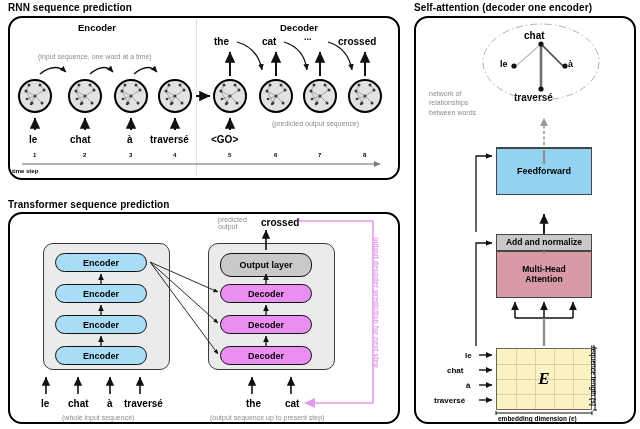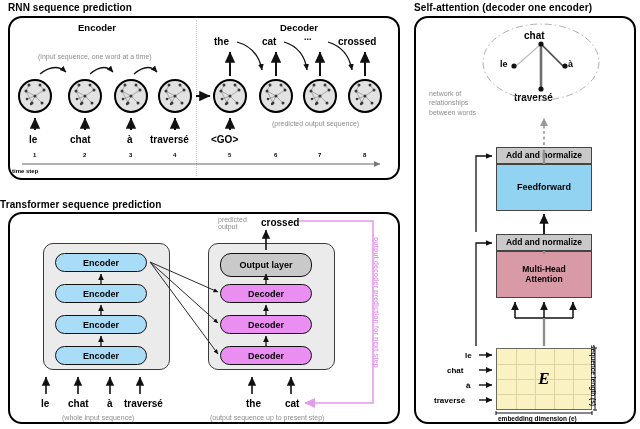--- a/index.html
+++ b/index.html
@@ -107,21 +107,21 @@
 <div class="lbl tick" style="left:33px;top:152px;">1</div>
 <div class="lbl tick" style="left:83px;top:152px;">2</div>
 <div class="lbl tick" style="left:129px;top:152px;">3</div>
 <div class="lbl tick" style="left:173px;top:152px;">4</div>
 <div class="lbl tick" style="left:228px;top:152px;">5</div>
 <div class="lbl tick" style="left:274px;top:152px;">6</div>
 <div class="lbl tick" style="left:318px;top:152px;">7</div>
 <div class="lbl tick" style="left:363px;top:152px;">8</div>
 <div class="lbl" style="left:12px;top:168px;font-size:6px;font-weight:bold;">time step</div>
 
-<div class="panel-title" style="left:0;top:199px;">Transformer sequence prediction</div>
+<div class="panel-title" style="left:8px;top:199px;">Transformer sequence prediction</div>
 <div class="panel" style="left:8px;top:212px;width:392px;height:212px;"></div>
 
 <div class="stack" style="left:43px;top:243px;width:127px;height:127px;"></div>
 <div class="pill enc" style="left:55px;top:253px;width:92px;height:19px;">Encoder</div>
 <div class="pill enc" style="left:55px;top:284px;width:92px;height:19px;">Encoder</div>
 <div class="pill enc" style="left:55px;top:315px;width:92px;height:19px;">Encoder</div>
 <div class="pill enc" style="left:55px;top:346px;width:92px;height:19px;">Encoder</div>
 
 <div class="stack" style="left:208px;top:243px;width:127px;height:127px;"></div>
 <div class="pill outl" style="left:220px;top:253px;width:92px;height:24px;">Output layer</div>
@@ -151,21 +151,21 @@
 <div class="lbl small-gray" style="left:429px;top:89px;white-space:pre-line;line-height:1.35;">network of
 relationships
 between words</div>
 
 <div class="lbl word" style="left:524px;top:30px;">chat</div>
 <div class="lbl word" style="left:500px;top:59px;font-size:9px;">le</div>
 <div class="lbl word" style="left:568px;top:59px;font-size:9px;">à</div>
 <div class="lbl word" style="left:514px;top:92px;">traversé</div>
 
 <div class="rect addnorm" style="left:496px;top:147px;width:96px;height:17px;">Add and normalize</div>
-<div class="rect ff" style="left:496px;top:164px;width:96px;height:47px;font-size:9px;">Feedforward</div>
+<div class="rect ff" style="left:496px;top:148px;width:96px;height:47px;font-size:9px;">Feedforward</div>
 <div class="rect addnorm" style="left:496px;top:234px;width:96px;height:17px;">Add and normalize</div>
 <div class="rect mha" style="left:496px;top:251px;width:96px;height:47px;white-space:pre-line;">Multi-Head
 Attention</div>
 
 <div class="emat" style="left:496px;top:348px;width:96px;height:62px;">
   <div class="vline" style="left:19px;"></div>
   <div class="vline" style="left:38px;"></div>
   <div class="vline" style="left:57px;"></div>
   <div class="vline" style="left:76px;"></div>
   <div class="hline" style="top:15px;"></div>

